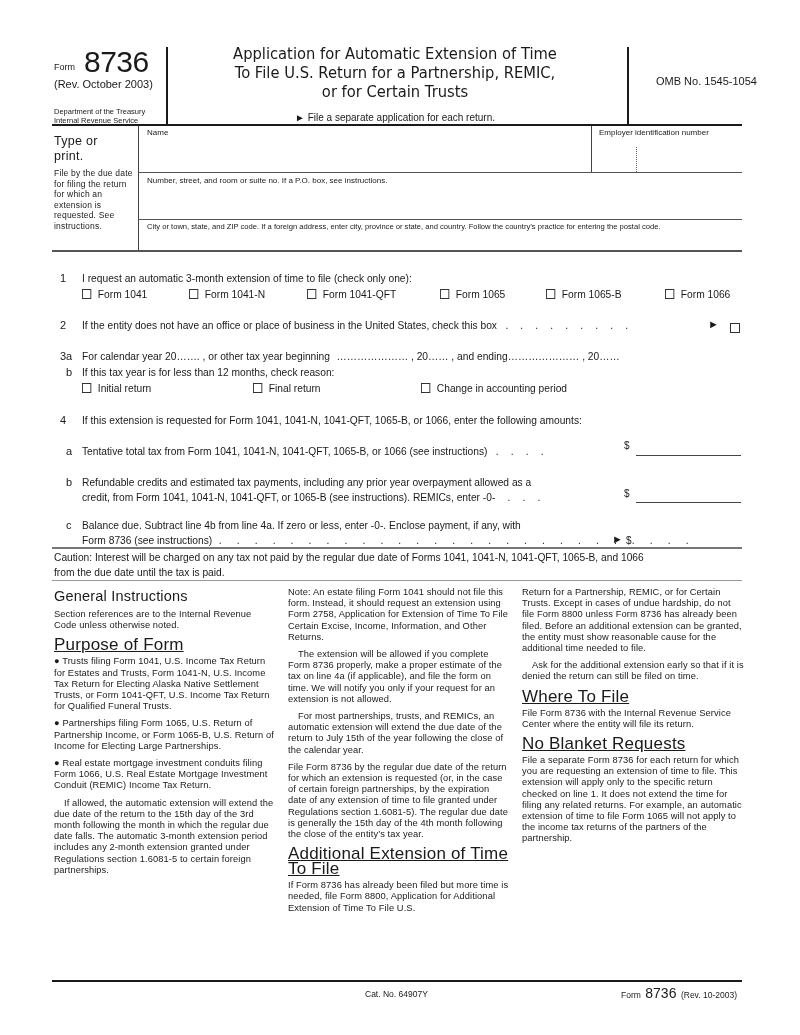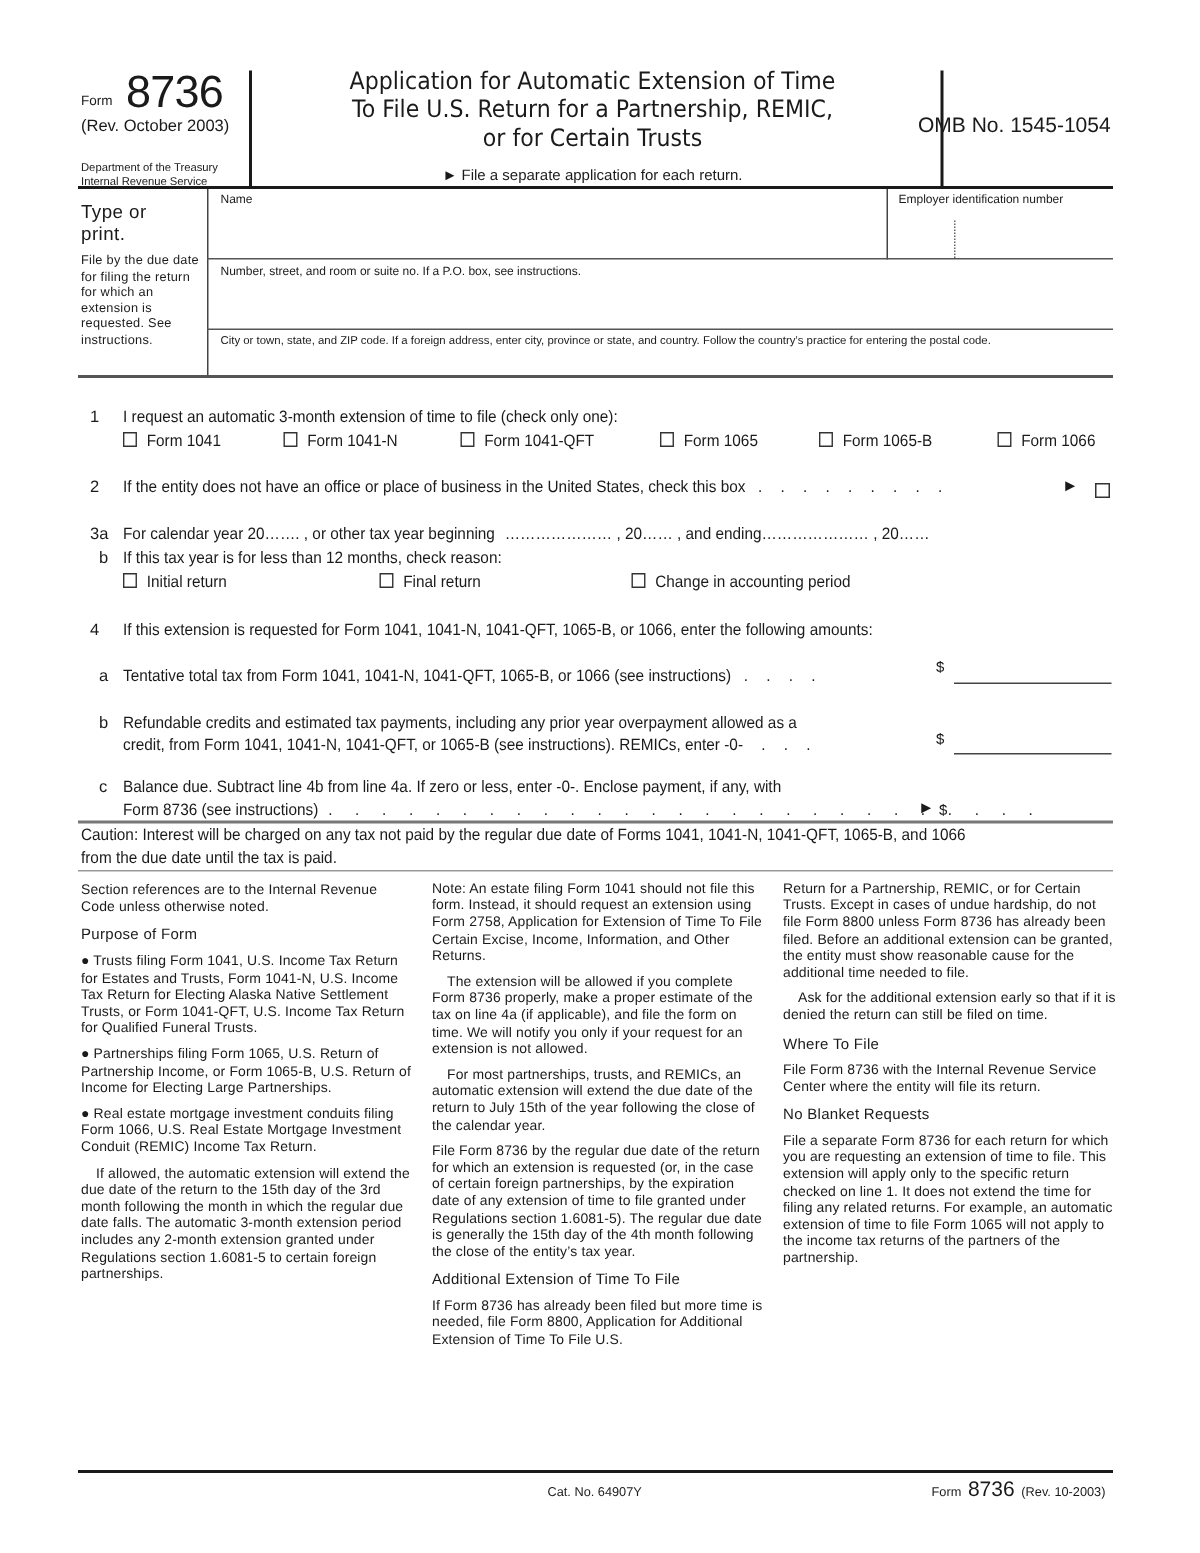--- a/index.html
+++ b/index.html
@@ -9,21 +9,21 @@
 
   
   .form-word { left: 54px; top: 62px; font-size: 9px; }
   .form-num { left: 84px; top: 45px; font-size: 30px; letter-spacing: -0.5px; }
   .rev { left: 54px; top: 78px; font-size: 11px; }
   .dept { left: 54px; top: 107px; font-size: 7.5px; line-height: 9px; }
   .vline1 { left: 166px; top: 47px; width: 2px; height: 78px; background: #1a1a1a; }
   .title { left: 170px; top: 44px; width: 450px; text-align: center; font-family: "DejaVu Sans", sans-serif; font-size: 16px; line-height: 19px; color: #1a1a1a; transform: scaleX(0.92); transform-origin: center top; }
   .subtitle { left: 170px; top: 112px; width: 450px; text-align: center; font-size: 10px; }
   .vline2 { left: 627px; top: 47px; width: 2px; height: 78px; background: #1a1a1a; }
-  .omb { left: 612px; top: 75px; font-size: 14px; }
+  .omb { left: 656px; top: 75px; font-size: 11px; }
   .hline-thick { left: 52px; width: 690px; height: 2px; background: #1a1a1a; }
 
   
   .type-print { left: 54px; top: 134px; font-size: 12.5px; line-height: 15px; letter-spacing: 0.3px; }
   .file-by { left: 54px; top: 168px; font-size: 8.5px; line-height: 10.5px; width: 80px; letter-spacing: 0.2px; }
   .vline3 { left: 138px; top: 126px; width: 1px; height: 124px; background: #444; }
   .hline-thin { height: 1px; background: #555; }
   .lbl { font-size: 8px; }
   .vline-ein { left: 591px; top: 126px; width: 1px; height: 47px; background: #444; }
   .ein-dots { left: 636px; top: 147px; width: 1px; height: 25px; border-left: 1px dotted #666; }
@@ -34,21 +34,21 @@
   .cb { display: inline-block; width: 10px; height: 10px; border: 1px solid #333; vertical-align: -1px; margin-right: 7px; background: #fff; }
   .dots { letter-spacing: 5px; }
   .amount-line { height: 1px; background: #444; width: 105px; }
   .sep { left: 52px; width: 690px; height: 2px; background: #777; }
 
   
   .col { top: 588px; width: 222px; font-size: 9.3px; line-height: 11.2px; letter-spacing: 0.1px; }
   .col p { margin-bottom: 6px; }
   .col p.ind { text-indent: 10px; }
   .h1 { font-size: 14.5px; line-height: 17px; margin-bottom: 4px; letter-spacing: 0.2px; }
-  .h2 { font-size: 10px; line-height: 15px; margin-bottom: 4px; letter-spacing: 0.2px; }
+  .h2 { font-size: 17px; line-height: 15px; margin-bottom: 4px; letter-spacing: 0.2px; text-decoration: underline; }
   .foot { font-size: 8.5px; }
 </style>
 </head>
 <body>
 
 <div class="abs form-word">Form</div>
 <div class="abs form-num">8736</div>
 <div class="abs rev">(Rev. October 2003)</div>
 <div class="abs dept">
   <div>Department of the Treasury</div>
@@ -149,20 +149,21 @@
 <div class="abs" style="left:612px; top:533px; font-size:11px;">►</div>
 <div class="abs" style="left:626px; top:535px; font-size:10px;">$</div>
 <div class="abs" style="left:636px; top:533px; width:105px; height:14px;"></div>
 
 <div class="abs sep" style="top:547px;"></div>
 <div class="abs row" style="left:54px; top:551px;">Caution: Interest will be charged on any tax not paid by the regular due date of Forms 1041, 1041-N, 1041-QFT, 1065-B, and 1066</div>
 <div class="abs row" style="left:54px; top:566px;">from the due date until the tax is paid.</div>
 <div class="abs" style="left:52px; top:580px; width:690px; height:1px; background:#999;"></div>
 
 <div class="abs col" style="left:54px;">
+  <div class="h1">General Instructions</div>
   <p>Section references are to the Internal Revenue Code unless otherwise noted.</p>
   <div class="h2">Purpose of Form</div>
   <p>● Trusts filing Form 1041, U.S. Income Tax Return for Estates and Trusts, Form 1041-N, U.S. Income Tax Return for Electing Alaska Native Settlement Trusts, or Form 1041-QFT, U.S. Income Tax Return for Qualified Funeral Trusts.</p>
   <p>● Partnerships filing Form 1065, U.S. Return of Partnership Income, or Form 1065-B, U.S. Return of Income for Electing Large Partnerships.</p>
   <p>● Real estate mortgage investment conduits filing Form 1066, U.S. Real Estate Mortgage Investment Conduit (REMIC) Income Tax Return.</p>
   <p class="ind">If allowed, the automatic extension will extend the due date of the return to the 15th day of the 3rd month following the month in which the regular due date falls. The automatic 3-month extension period includes any 2-month extension granted under Regulations section 1.6081-5 to certain foreign partnerships.</p>
 </div>
 
 <div class="abs col" style="left:288px; top:587px; width:222px;">
   <p>Note: An estate filing Form 1041 should not file this form. Instead, it should request an extension using Form 2758, Application for Extension of Time To File Certain Excise, Income, Information, and Other Returns.</p>

